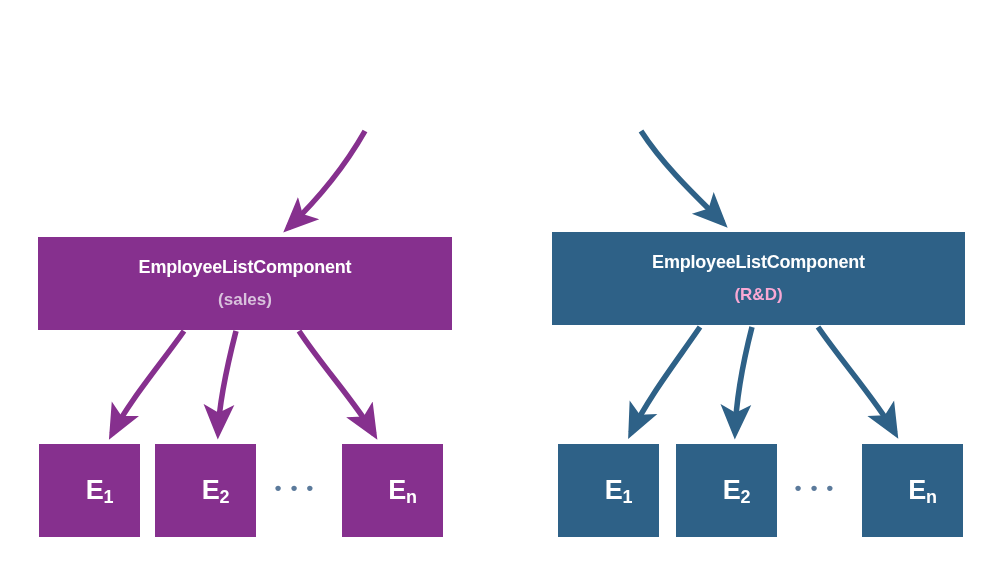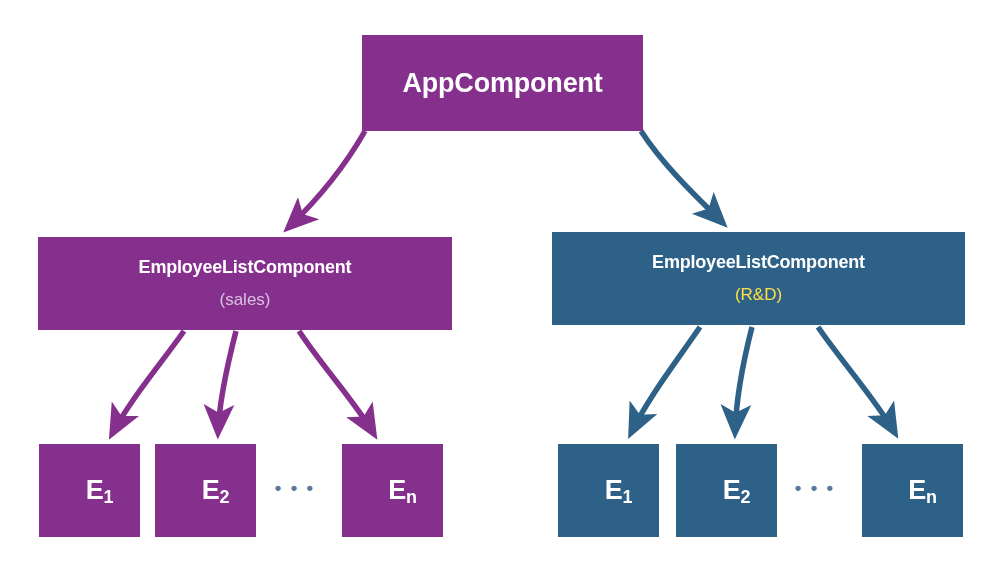--- a/index.html
+++ b/index.html
@@ -37,21 +37,21 @@
     color: #ffffff;
     z-index: 2;
   }
   .node-title {
     font-weight: bold;
     line-height: 1.06;
     letter-spacing: -0.2px;
     white-space: nowrap;
   }
   .node-sub {
-    font-weight: normal;
+    font-weight: bold;
     line-height: 1.1;
     white-space: nowrap;
     margin-top: 14px;
   }
   
   #node-app {
     left: 362px;
     top: 35px;
     width: 281px;
     height: 96px;
@@ -98,21 +98,21 @@
   .purple {
     background: #86308E;
   }
   .purple .node-sub {
     color: #D9C2DD;
   }
   .blue {
     background: #2E6187;
   }
   .blue .node-sub {
-    color: #fde047;
+    color: #f9a8d4;
   }
   .ellipsis {
     position: absolute;
     top: 478px;
     width: 50px;
     text-align: center;
     color: #5B7A9B;
     font-size: 19px;
     font-weight: bold;
     letter-spacing: 2px;
@@ -141,23 +141,20 @@
 
     <path d="M 184,331 C 160,365 130,400 112,434" fill="none" stroke="#86308E" stroke-width="5.5" marker-end="url(#arrow-purple)"></path>
     <path d="M 236,331 C 226,370 219,403 218,433" fill="none" stroke="#86308E" stroke-width="5.5" marker-end="url(#arrow-purple)"></path>
     <path d="M 299,331 C 322,366 355,402 374,434" fill="none" stroke="#86308E" stroke-width="5.5" marker-end="url(#arrow-purple)"></path>
 
     <path d="M 700,327 C 676,362 648,398 631,433" fill="none" stroke="#2E6187" stroke-width="5.5" marker-end="url(#arrow-blue)"></path>
     <path d="M 752,327 C 742,366 736,400 735,433" fill="none" stroke="#2E6187" stroke-width="5.5" marker-end="url(#arrow-blue)"></path>
     <path d="M 818,327 C 842,362 876,400 895,433" fill="none" stroke="#2E6187" stroke-width="5.5" marker-end="url(#arrow-blue)"></path>
   </svg>
 
-  <div class="node purple" id="node-app">
-    <div class="node-title">AppComponent</div>
-  </div>
 
   <div class="node purple node-list" id="node-list-sales">
     <div class="node-title">EmployeeListComponent</div>
     <div class="node-sub">(sales)</div>
   </div>
 
   <div class="node blue node-list" id="node-list-rnd">
     <div class="node-title">EmployeeListComponent</div>
     <div class="node-sub">(R&amp;D)</div>
   </div>

